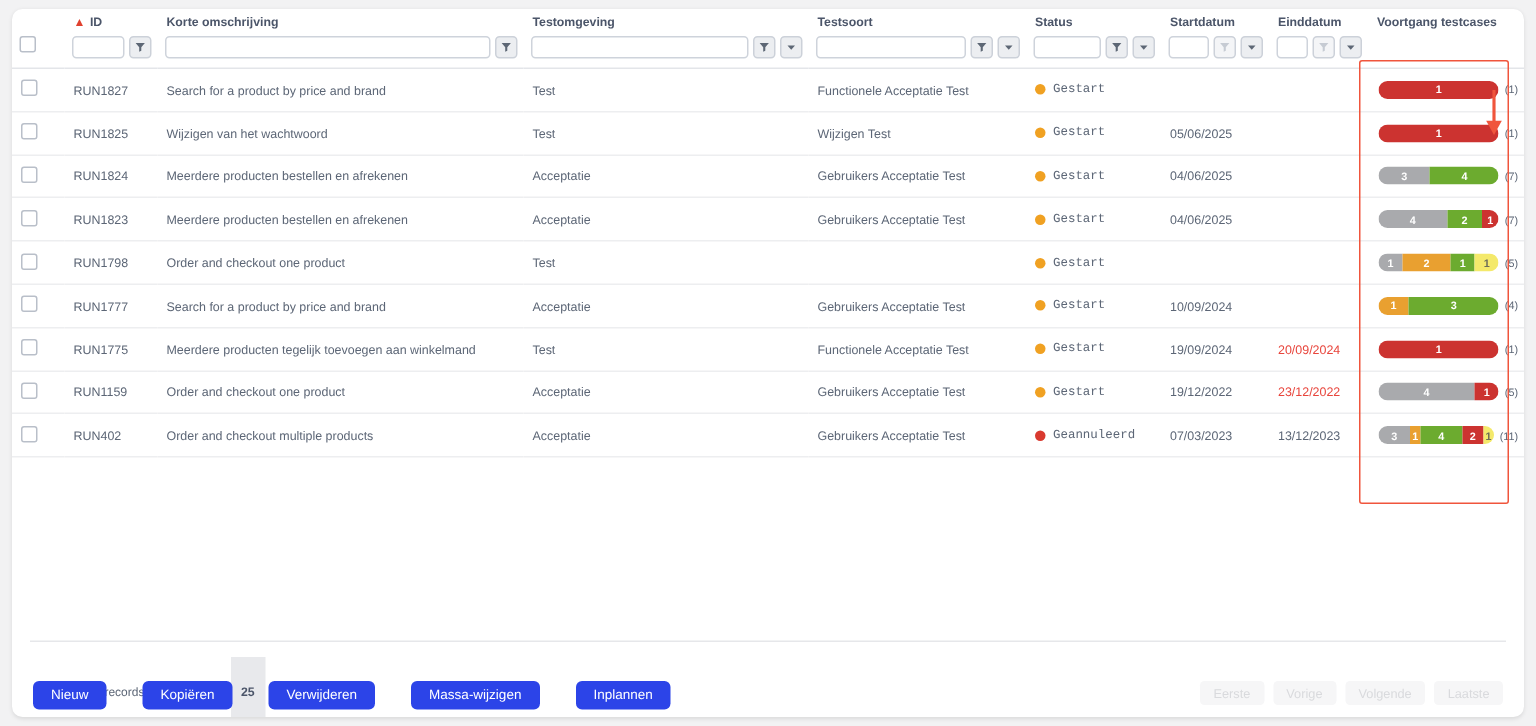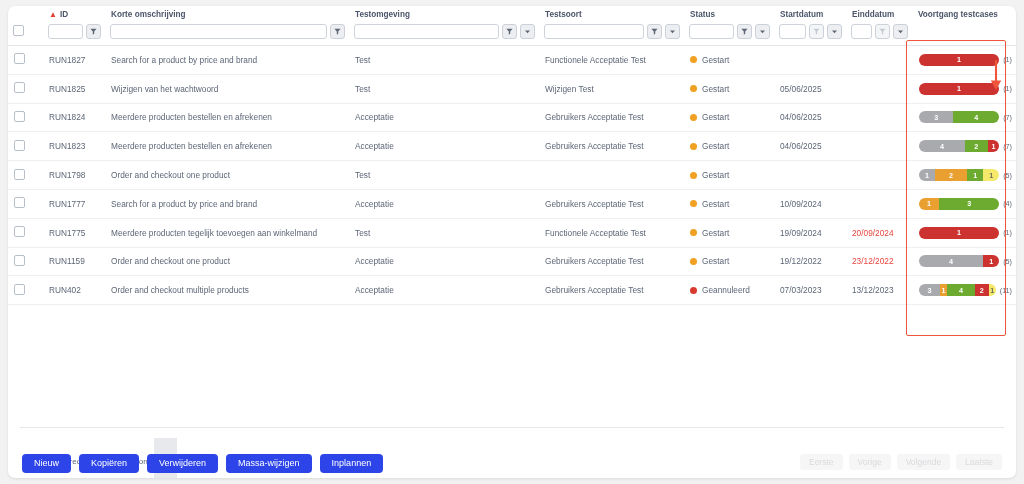--- a/index.html
+++ b/index.html
@@ -100,21 +100,21 @@
     background: #fff;
     display: inline-block;
   }
   .dot {
     width: 7px; height: 7px;
     border-radius: 50%;
     display: inline-block;
     margin-right: 5px;
     vertical-align: middle;
   }
-  .statuswrap { display: flex; align-items: center; }
+  .statuswrap { display: flex; align-items: center; font-family: Liberation Mono, monospace; }
   td.enddate.overdue { color: #e8453c; }
 
   
   td.progcell { padding: 0 4px 0 7px; }
   .progwrap { display: flex; align-items: center; gap: 4px; }
   .bar {
     height: 12px;
     border-radius: 6px;
     overflow: hidden;
     display: flex;
@@ -158,21 +158,21 @@
   }
   .showbox {
     background: #e8e9ec;
     padding: 19px 7px;
     font-weight: bold;
     color: #4b5569;
     font-size: 8.2px;
   }
   .actions {
     position: absolute; left: 14px; top: 24px;
-    display: flex; gap: 8px;
+    display: flex; gap: 24px;
   }
   .btn {
     background: #2c44e8;
     color: #ffffff;
     border: none;
     border-radius: 4px;
     font-size: 9px;
     font-family: "Liberation Sans", sans-serif;
     padding: 0 12px;
     height: 19px;

